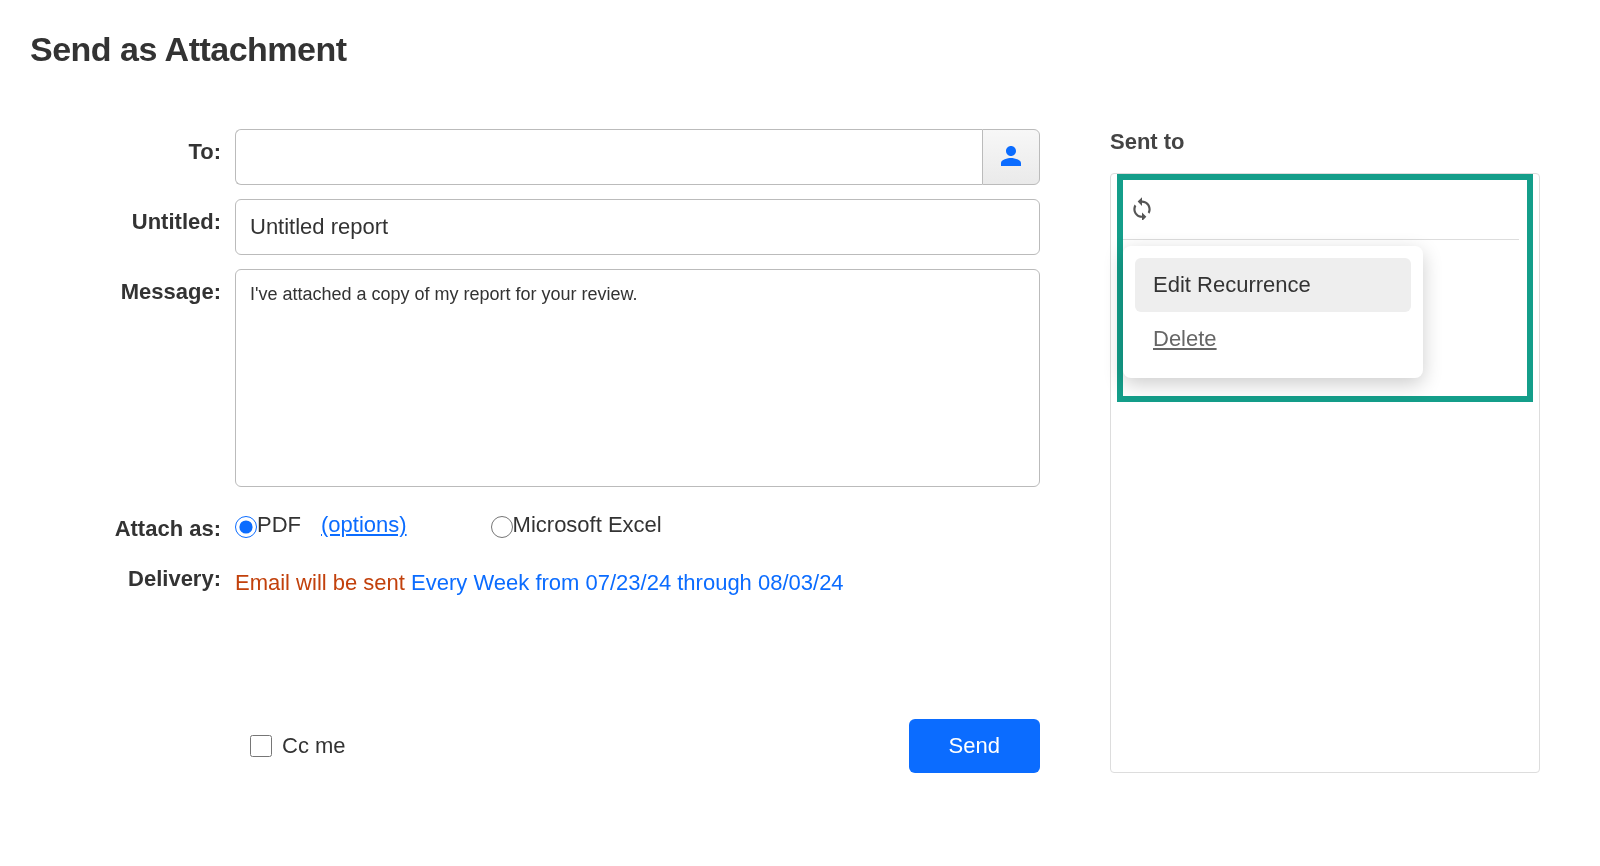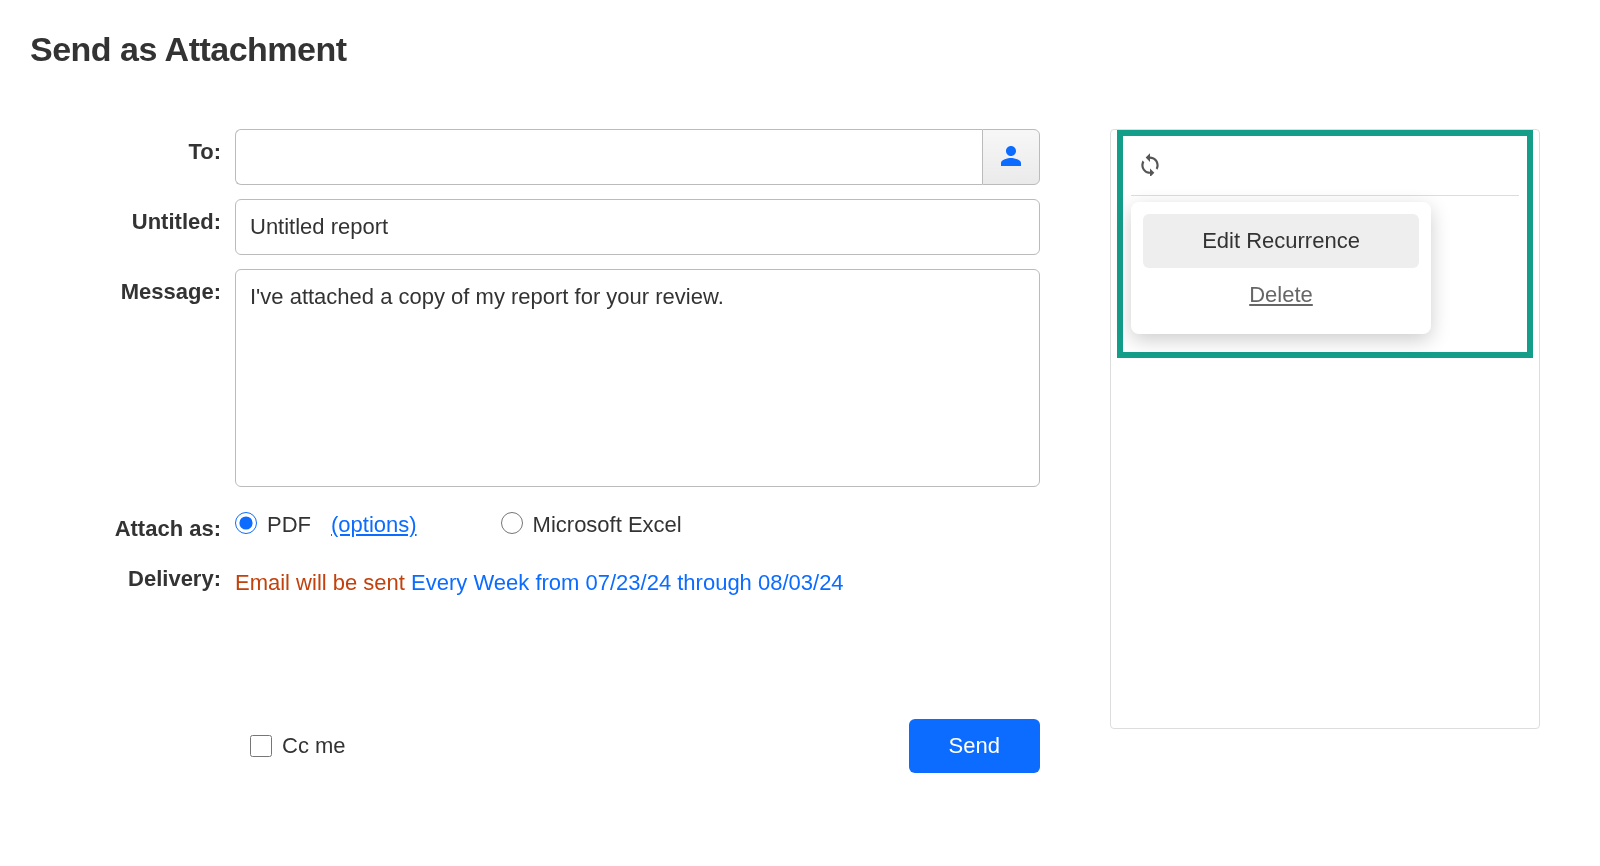--- a/index.html
+++ b/index.html
@@ -62,29 +62,29 @@
       font-size: 22px;
       color: #333;
       outline: none;
     }
     .message-area {
       width: 100%;
       height: 218px;
       border: 1px solid #bbb;
       border-radius: 6px;
       padding: 12px 14px;
-      font-size: 22px;
+      font-size: 18px;
       color: #333;
       resize: none;
       font-family: inherit;
       outline: none;
       line-height: 1.4;
     }
     .attach-row .form-field { display: flex; align-items: center; gap: 12px; padding-top: 6px; }
-    .radio-wrap { display: flex; align-items: flex-start; gap: 10px; font-size: 22px; color: #333; }
+    .radio-wrap { display: flex; align-items: flex-end; font-size: 22px; color: #333; }
     input[type="radio"] {
       width: 22px; height: 22px; accent-color: #0b6cff; cursor: pointer;
     }
     .options-link { color: #0b6cff; text-decoration: underline; font-size: 22px; cursor: pointer; margin-left: 8px; }
     .radio-gap { width: 60px; }
     .delivery-row .form-field { padding-top: 10px; font-size: 22px; color: #333; line-height: 1.5; }
     .delivery-static { color: #c2410c; }
     .delivery-link { color: #0b6cff; cursor: pointer; }
     .footer-row {
       display: flex;
@@ -116,23 +116,22 @@
     .sent-panel {
       border: 1px solid #ddd;
       border-radius: 4px;
       min-height: 600px;
       position: relative;
       padding: 0;
     }
     .highlight-box {
       border: 6px solid #149e8a;
       margin: 0 6px;
-      padding: 8px 8px 18px 8px;
+      padding: 8px 8px 18px 0;
       position: relative;
-      text-align: center;
     }
     .recurring-row {
       display: flex; align-items: center; padding: 6px 8px 14px 6px;
       border-bottom: 1px solid #ddd;
     }
     .refresh-icon-wrap { color: #555; }
     .dropdown-menu {
       margin-top: 6px;
       background: #fff;
       border-radius: 8px;
@@ -215,20 +214,21 @@
       <label class="cc-wrap">
         <input type="checkbox" style="">
         <span>Cc me</span>
       </label>
       <button class="send-btn">Send</button>
     </div>
 
   </div>
 
   <div class="right-col">
+    <div class="sent-title">Sent to</div>
     <div class="sent-panel">
       <div class="highlight-box">
         <div class="recurring-row">
           <span class="refresh-icon-wrap">
             <svg width="26" height="26" viewBox="0 0 24 24" fill="#555">
                 <path d="M12 6V3L8 7l4 4V8c3.3 0 6 2.7 6 6 0 1-.3 2-.7 2.8l1.5 1.5C19.5 17 20 15.6 20 14c0-4.4-3.6-8-8-8zm0 14c-3.3 0-6-2.7-6-6 0-1 .3-2 .7-2.8L5.2 9.7C4.5 11 4 12.4 4 14c0 4.4 3.6 8 8 8v3l4-4-4-4v3z"></path>
               </svg>
           </span>
         </div>
         <div class="dropdown-menu">

